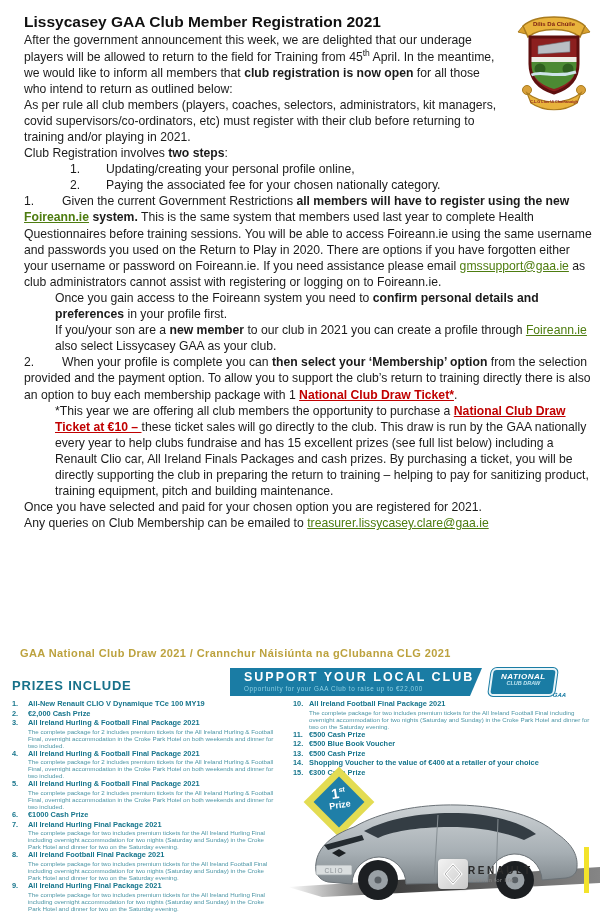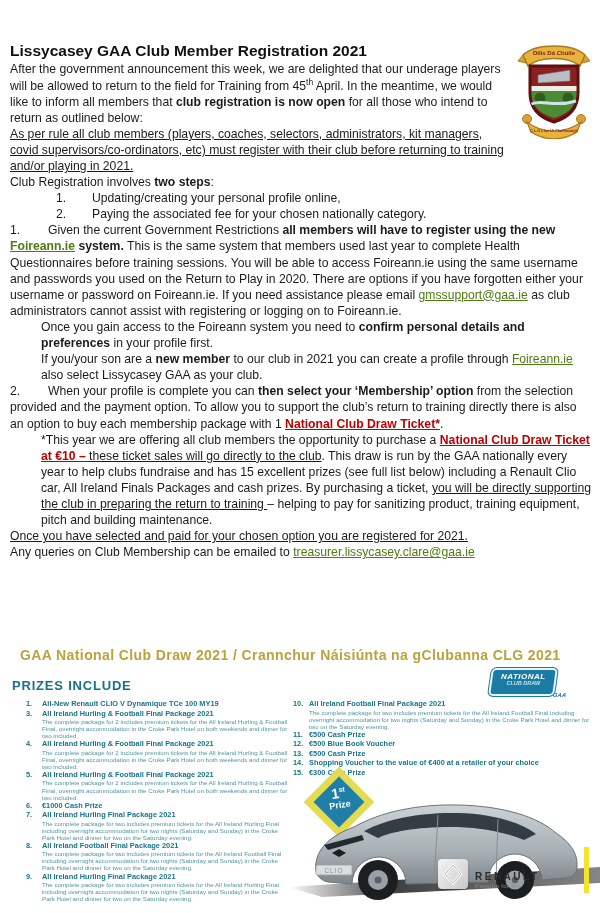--- a/index.html
+++ b/index.html
@@ -1,71 +1,71 @@
 <!DOCTYPE html>
 <html><head>
 <meta charset="utf-8">
 <style>
   html,body{margin:0;padding:0;background:#fff;}
   .page{position:relative;width:600px;height:913px;background:#fff;overflow:hidden;
         font-family:"Liberation Sans",sans-serif;color:#1b1b1b;}
-  .doc{padding:10px 8px 0 10px;font-size:12.2px;line-height:1.32;margin-top:29px;}
+  .doc{padding:10px 8px 0 24px;font-size:12.2px;line-height:1.32;}
   .doc p{margin:0;}
   h1.title{font-size:15.5px;font-weight:bold;margin:2px 0 0 0;color:#111;}
   .mt{margin-top:14px;}
   .mts{margin-top:12px;}
   b{font-weight:bold;}
-  .u{text-decoration:underline;}
+  .u{}
   .red{color:#C00000;font-weight:bold;text-decoration:underline;}
   a.lnk{color:#4d7c0f;text-decoration:underline;cursor:pointer;}
   a.lnk.bold{font-weight:bold;}
   sup.sp{vertical-align:super;font-size:8.5px;line-height:0;}
   .indent{padding-left:31px;}
   .steps{padding-left:46px;}
   .step-n{display:inline-block;width:36px;}
   .pnum{display:inline-block;width:38px;}
   
   .crest{float:right;width:76px;height:104px;margin:0 0 6px 12px;}
   
   .poster{position:absolute;left:0;bottom:0;width:600px;height:266px;background:#fff;}
-  .gold-heading{position:absolute;left:20px;top:0;font-size:14px;font-weight:bold;
+  .gold-heading{position:absolute;left:20px;top:0;font-size:11px;font-weight:bold;
                 color:#BCA23E;letter-spacing:0.4px;white-space:nowrap;}
   .banner{position:absolute;left:230px;top:21px;width:252px;height:28px;background:#1A7CA4;
           clip-path:polygon(0 0,100% 0,calc(100% - 12px) 100%,0 100%);
           padding:2px 0 0 14px;box-sizing:border-box;}
   .banner-title{color:#fff;font-weight:bold;font-size:12.5px;letter-spacing:2px;white-space:nowrap;}
   .banner-sub{color:#8FD0E4;font-size:6.3px;letter-spacing:0.6px;white-space:nowrap;margin-top:1px;}
   .ncd-logo{position:absolute;left:490px;top:21px;width:62px;height:24px;transform:skewX(-8deg);
             background:#1A7CA4;border:2px solid #e8f4f8;border-radius:5px;box-shadow:0 0 0 1px #1A7CA4;
             text-align:center;line-height:1;}
   .ncd-inner{transform:skewX(8deg);color:#fff;font-style:italic;font-weight:bold;}
   .ncd-l1{font-size:8px;letter-spacing:0.5px;margin-top:3px;}
   .ncd-l2{font-size:5.5px;color:#BFE4F0;}
   .ncd-l3{position:absolute;right:-14px;bottom:-4px;font-size:6px;color:#1A7CA4;font-weight:bold;font-style:italic;}
   .prizes-heading{position:absolute;left:12px;top:31px;font-size:13px;font-weight:bold;
                   color:#17718A;letter-spacing:0.8px;}
   .plist{position:absolute;top:53px;font-size:7.4px;color:#17758C;}
-  .plist.left{left:26px;width:266px;}
+  .plist.left{left:12px;width:266px;}
   .plist.right{left:293px;width:302px;}
   .pr{margin:0 0 1px 0;line-height:1.15;}
   .pn{display:inline-block;width:16px;font-weight:bold;vertical-align:top;}
   .pt{font-weight:bold;display:inline-block;width:calc(100% - 18px);vertical-align:top;}
   .pd{margin-left:16px;font-size:6.2px;line-height:1.14;color:#4D96A6;font-weight:normal;}
   
   .badge{position:absolute;left:310px;top:126px;width:58px;height:58px;}
   .badge .outer{position:absolute;left:4px;top:4px;width:50px;height:50px;background:#E3DC52;transform:rotate(45deg);}
   .badge .inner{position:absolute;left:11px;top:11px;width:36px;height:36px;background:#1F7FA8;transform:rotate(45deg);}
   .badge .txt{position:absolute;left:0;top:13px;width:58px;text-align:center;color:#fff;transform:rotate(-8deg);line-height:1;}
   .badge .n1{font-size:14px;font-weight:bold;}
   .badge .n1 sup{font-size:7px;}
   .badge .n2{font-size:9px;font-weight:bold;margin-top:1px;}
   
   .car{position:absolute;left:288px;top:140px;width:312px;height:118px;}
   
-  .renault{position:absolute;left:438px;top:212px;display:flex;align-items:flex-end;gap:7px;}
+  .renault{position:absolute;left:438px;top:212px;display:flex;align-items:center;}
   .r-badge{width:30px;height:30px;border-radius:4px;background:linear-gradient(135deg,#f4f4f4,#c9c9c9);
            display:flex;align-items:center;justify-content:center;box-shadow:0 1px 2px rgba(0,0,0,0.25);}
   .r-name{font-size:10px;font-weight:bold;letter-spacing:2.5px;color:#2b2b2b;line-height:1.2;}
   .r-tag{font-size:6px;color:#8a8a8a;letter-spacing:0.4px;}
   .ybar{position:absolute;left:584px;top:200px;width:5px;height:46px;background:#F3E32B;}
 </style>
 </head>
 <body>
 
 <div class="page">
@@ -121,33 +121,38 @@
     <p class="mt u">Once you have selected and paid for your chosen option you are registered for 2021. </p>
 
     <p class="mt"><span>Any queries on Club Membership can be emailed to </span><a class="lnk" href="#">treasurer.lissycasey.clare@gaa.ie</a></p>
 
   </div>
 
   <div class="poster">
 
     <div class="gold-heading">GAA National Club Draw 2021 / Crannchur Náisiúnta na gClubanna CLG 2021</div>
 
+    <div class="banner">
+      <div class="banner-title">SUPPORT YOUR LOCAL CLUB</div>
+      <div class="banner-sub">Opportunity for your GAA Club to raise up to €22,000</div>
+    </div>
 
     <div class="ncd-logo">
       <div class="ncd-inner">
         <div class="ncd-l1">NATIONAL</div>
         <div class="ncd-l2">CLUB DRAW</div>
       </div>
       <div class="ncd-l3">GAA</div>
     </div>
 
     <div class="prizes-heading">PRIZES INCLUDE</div>
 
     <div class="plist left">
       <div class="pr"><span class="pn">1.</span><span class="pt">All-New Renault CLIO V Dynamique TCe 100 MY19</span></div>
+      <div class="pr"><span class="pn">2.</span><span class="pt">€2,000 Cash Prize</span></div>
       <div class="pr"><span class="pn">3.</span><span class="pt">All Ireland Hurling &amp; Football Final Package 2021</span><div class="pd">The complete package for 2 includes premium tickets for the All Ireland Hurling &amp; Football Final, overnight accommodation in the Croke Park Hotel on both weekends and dinner for two included.</div></div>
       <div class="pr"><span class="pn">4.</span><span class="pt">All Ireland Hurling &amp; Football Final Package 2021</span><div class="pd">The complete package for 2 includes premium tickets for the All Ireland Hurling &amp; Football Final, overnight accommodation in the Croke Park Hotel on both weekends and dinner for two included.</div></div>
       <div class="pr"><span class="pn">5.</span><span class="pt">All Ireland Hurling &amp; Football Final Package 2021</span><div class="pd">The complete package for 2 includes premium tickets for the All Ireland Hurling &amp; Football Final, overnight accommodation in the Croke Park Hotel on both weekends and dinner for two included.</div></div>
       <div class="pr"><span class="pn">6.</span><span class="pt">€1000 Cash Prize</span></div>
       <div class="pr"><span class="pn">7.</span><span class="pt">All Ireland Hurling Final Package 2021</span><div class="pd">The complete package for two includes premium tickets for the All Ireland Hurling Final including overnight accommodation for two nights (Saturday and Sunday) in the Croke Park Hotel and dinner for two on the Saturday evening.</div></div>
       <div class="pr"><span class="pn">8.</span><span class="pt">All Ireland Football Final Package 2021</span><div class="pd">The complete package for two includes premium tickets for the All Ireland Football Final including overnight accommodation for two nights (Saturday and Sunday) in the Croke Park Hotel and dinner for two on the Saturday evening.</div></div>
       <div class="pr"><span class="pn">9.</span><span class="pt">All Ireland Hurling Final Package 2021</span><div class="pd">The complete package for two includes premium tickets for the All Ireland Hurling Final including overnight accommodation for two nights (Saturday and Sunday) in the Croke Park Hotel and dinner for two on the Saturday evening.</div></div>
     </div>
 
     <div class="plist right">

